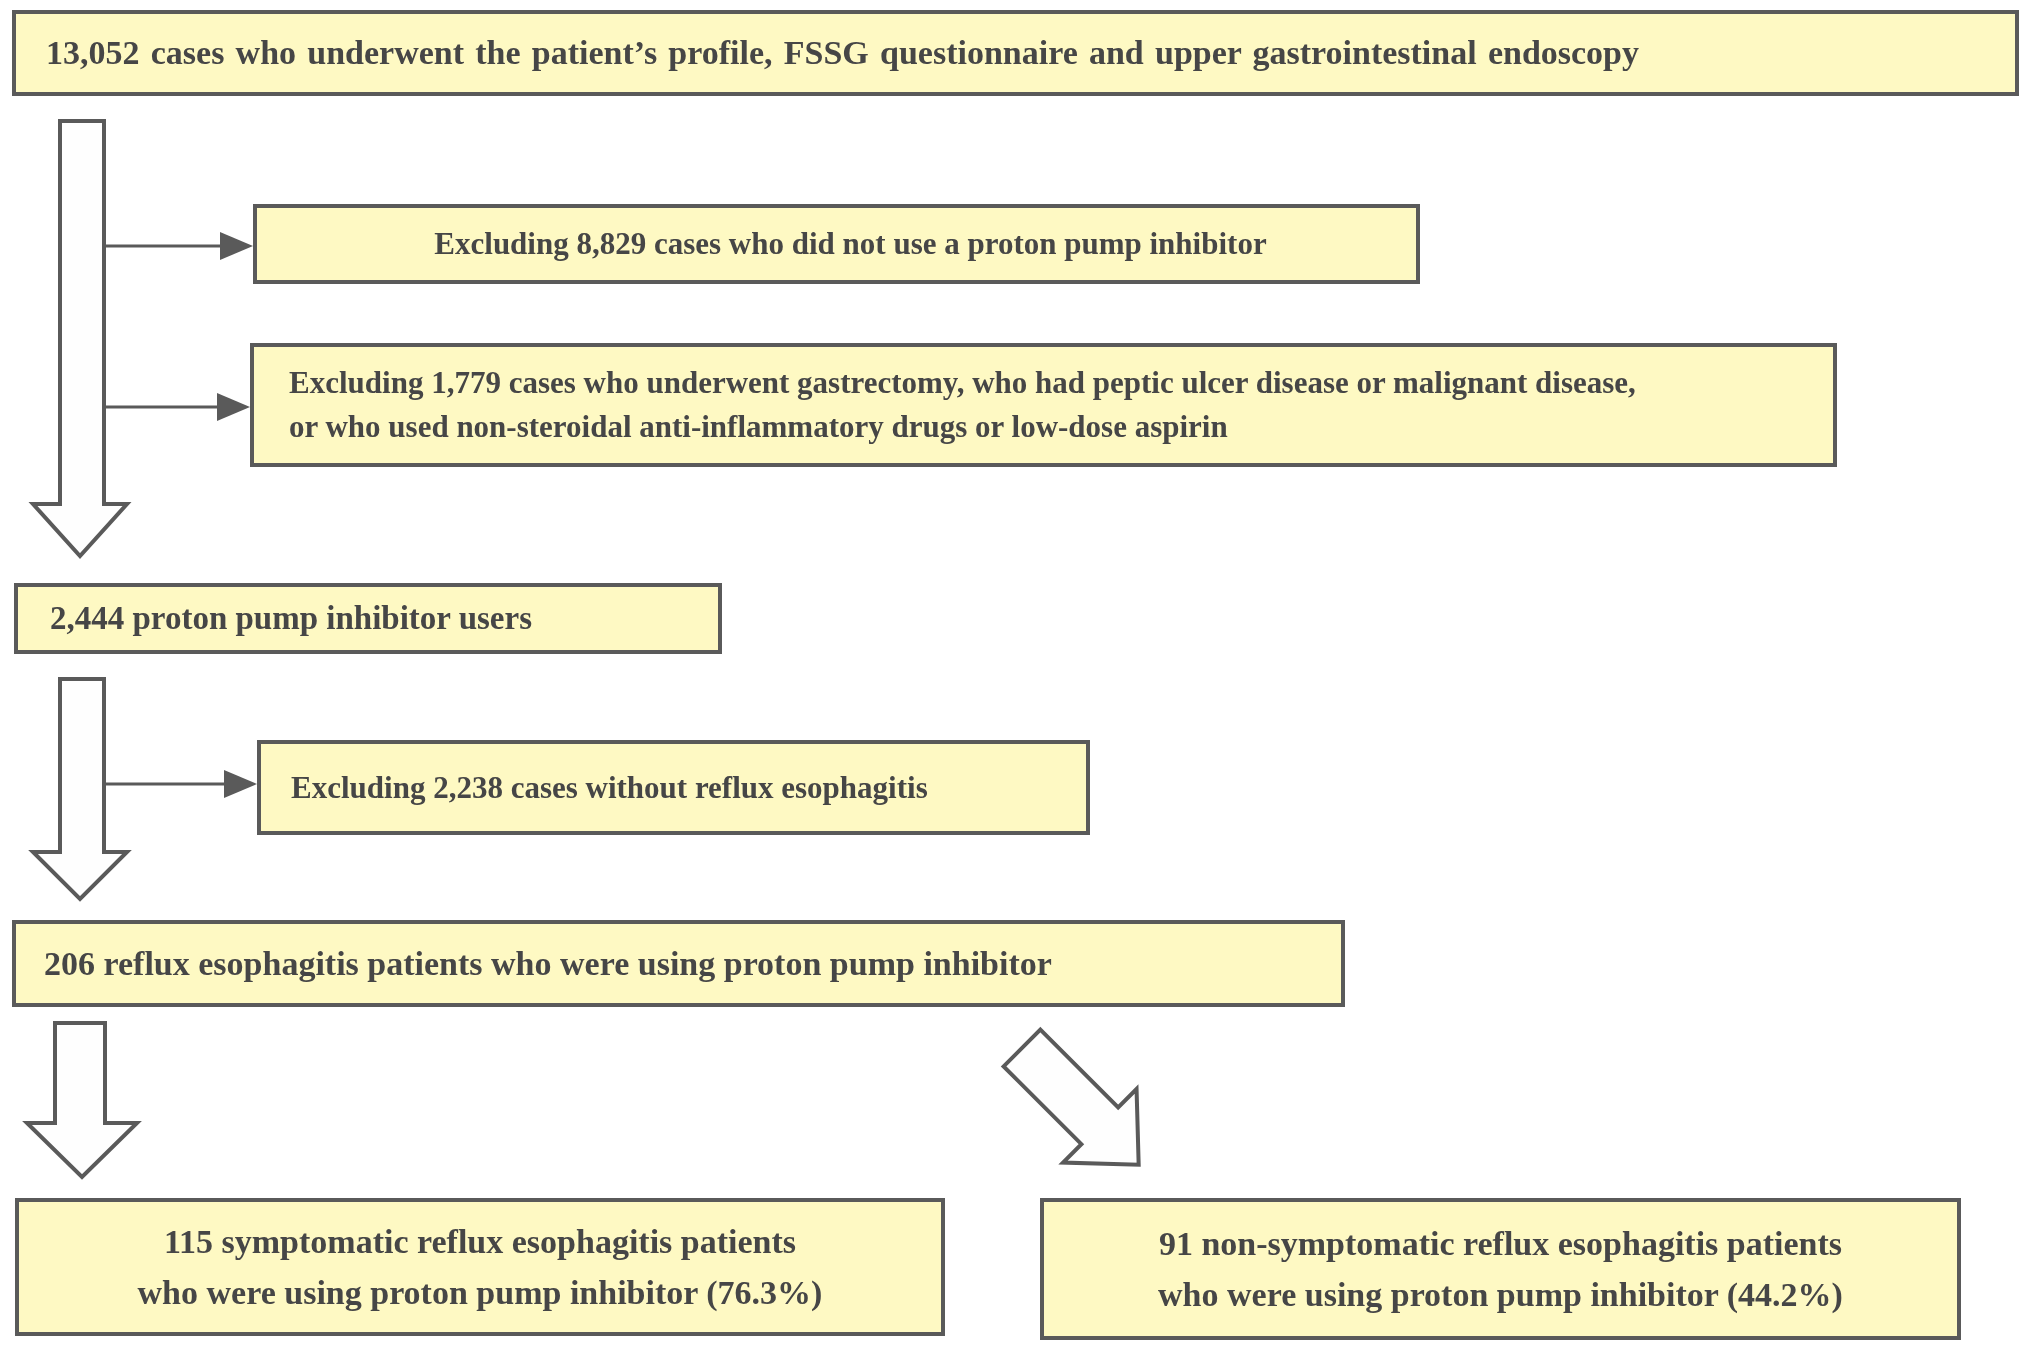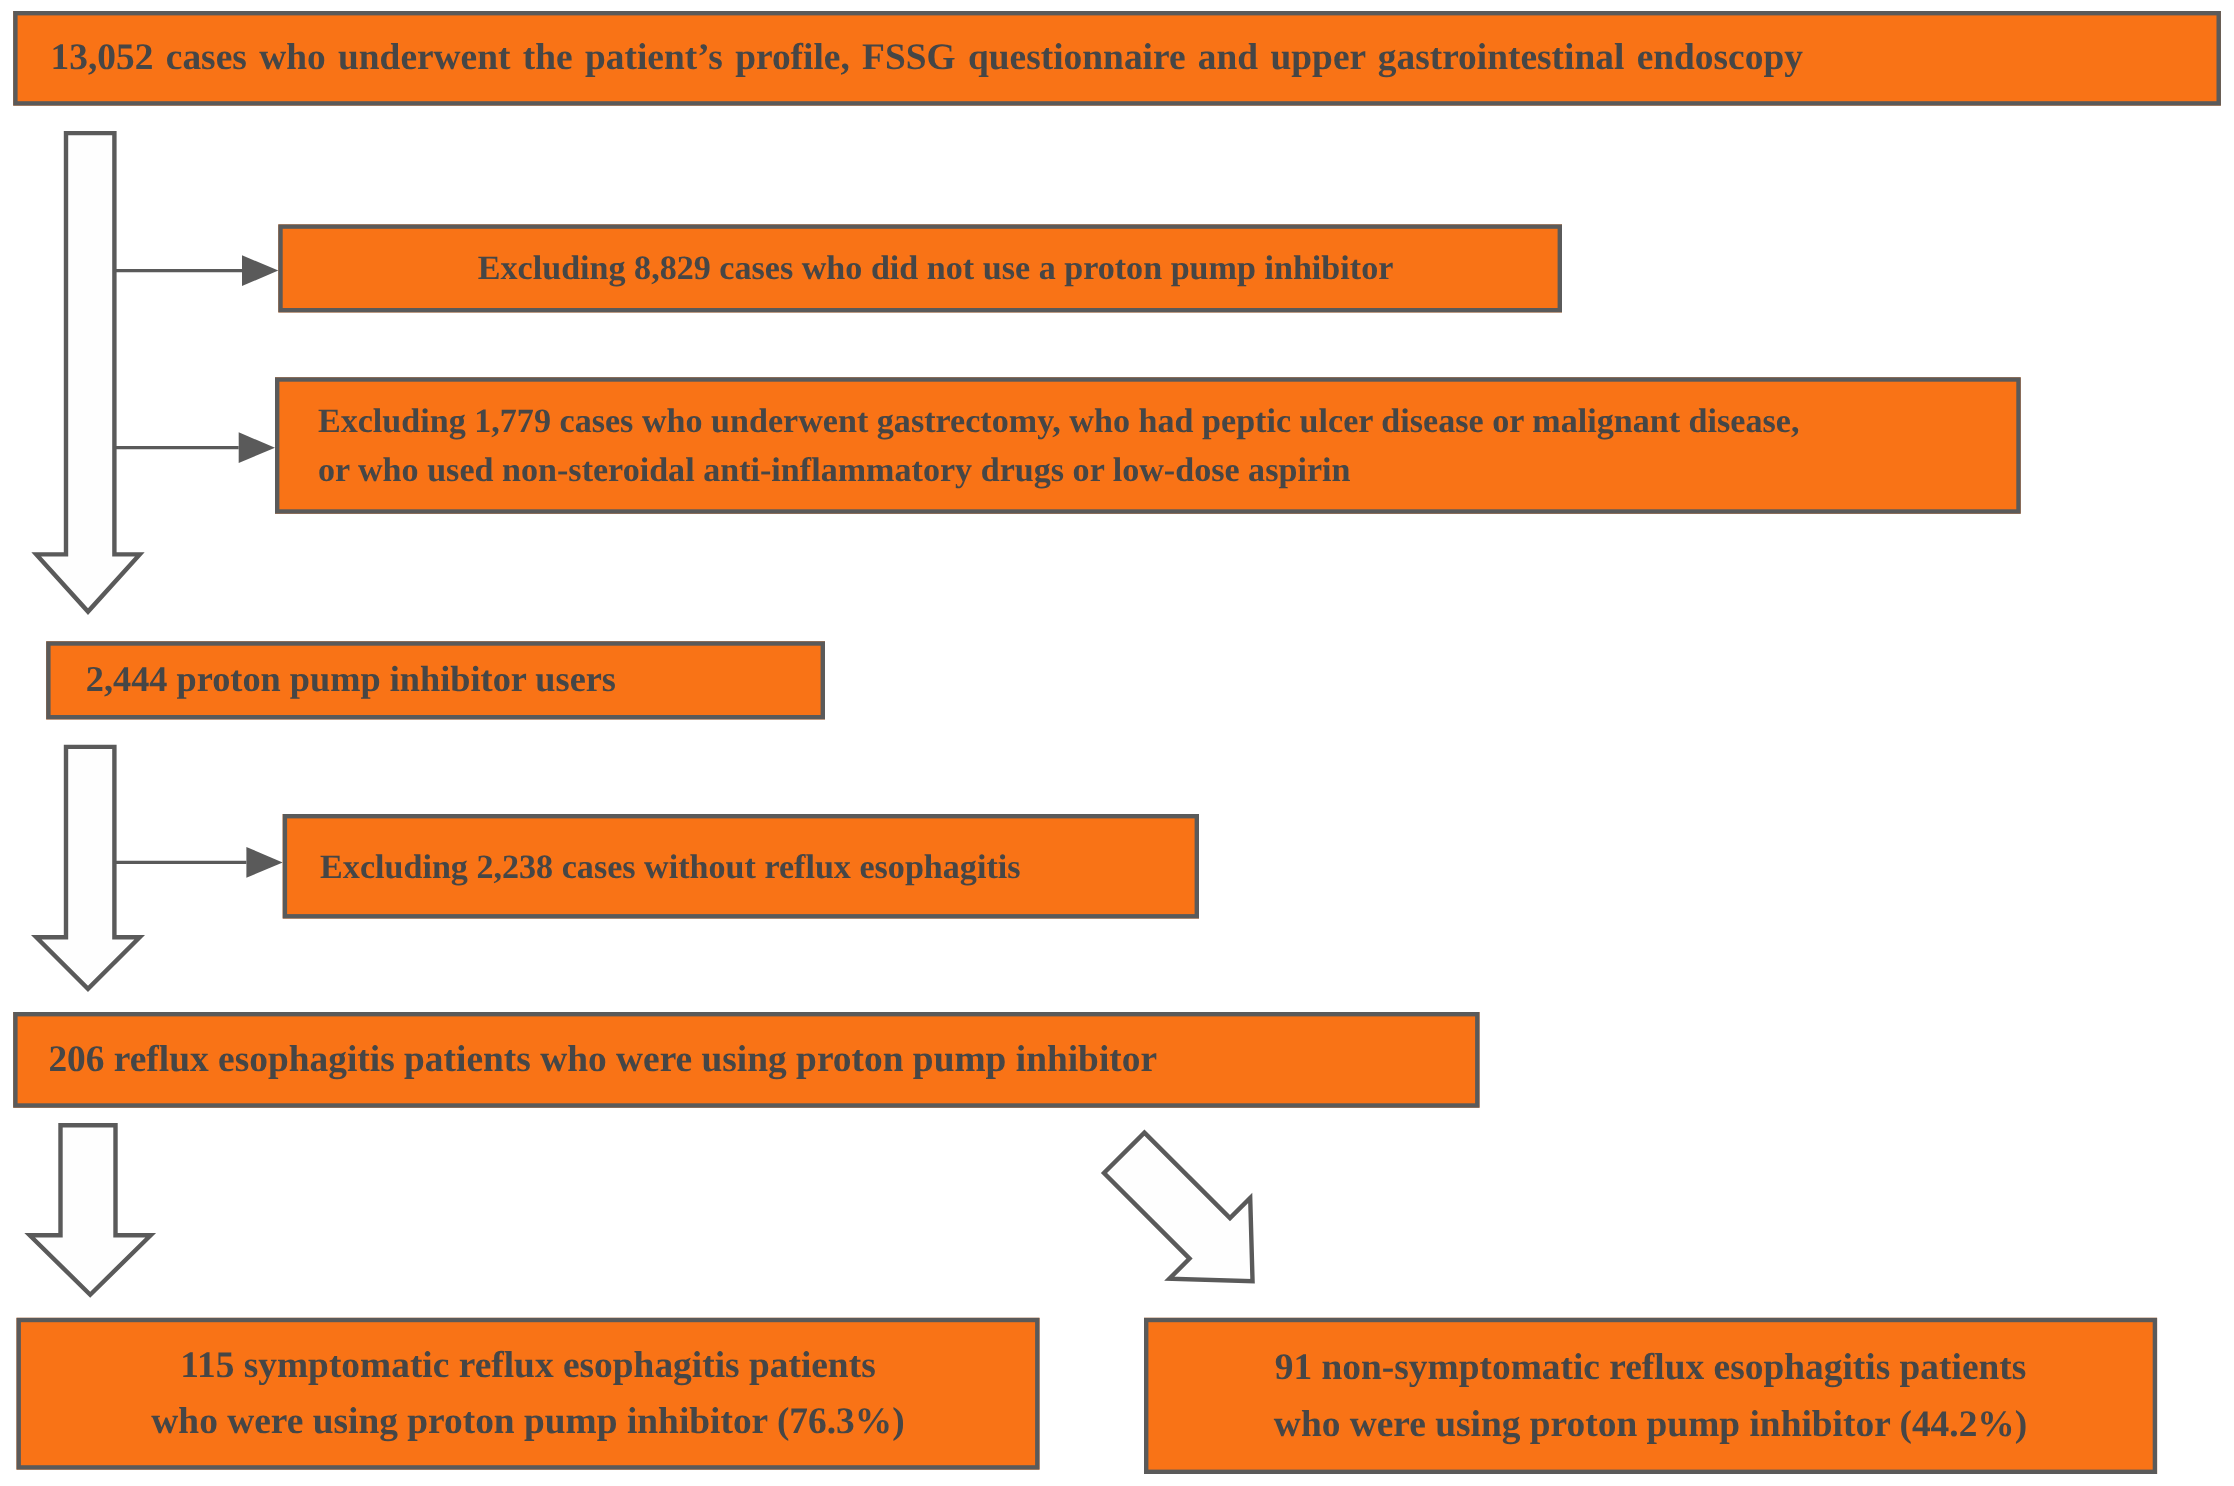--- a/index.html
+++ b/index.html
@@ -12,37 +12,37 @@
     width: 2031px;
     height: 1351px;
     background: #ffffff;
     font-family: "Liberation Serif", "DejaVu Serif", serif;
     overflow: hidden;
   }
   .node {
     position: absolute;
     box-sizing: border-box;
     border: 4px solid #5a5a5a;
-    background: #f97316;
+    background: #fef9c3;
     color: #464646;
     font-weight: bold;
     display: flex;
     flex-direction: column;
     justify-content: center;
   }
   .node .line {
     white-space: nowrap;
   }
   .left-text { align-items: flex-start; text-align: left; }
   .center-text { align-items: center; text-align: center; }
 
   #box-total        { left: 12px;   top: 10px;   width: 2007px; height: 86px;  padding-left: 30px; font-size: 34px; word-spacing: 0.08em; }
   #box-excl-ppi     { left: 253px;  top: 204px;  width: 1167px; height: 80px;  padding-left: 28px; font-size: 31px; align-items: center; }
   #box-excl-comorb  { left: 250px;  top: 343px;  width: 1587px; height: 124px; padding-left: 35px; font-size: 31px; line-height: 1.42; }
-  #box-ppi-users    { left: 14px;   top: 583px;  width: 708px;  height: 71px;  padding-left: 32px; font-size: 33px; margin-left: 28px; }
+  #box-ppi-users    { left: 14px;   top: 583px;  width: 708px;  height: 71px;  padding-left: 32px; font-size: 33px; }
   #box-excl-re      { left: 257px;  top: 740px;  width: 833px;  height: 95px; padding-left: 30px; font-size: 31px; }
   #box-re-patients  { left: 12px;   top: 920px;  width: 1333px; height: 87px;  padding-left: 28px; font-size: 34px; }
   #box-symptomatic  { left: 15px;   top: 1198px; width: 930px;  height: 138px; font-size: 34px; line-height: 1.5; }
   #box-nonsymptom   { left: 1040px; top: 1198px; width: 921px;  height: 142px; font-size: 34px; line-height: 1.5; text-align: center; }
 
   #arrow-layer {
     position: absolute;
     left: 0; top: 0;
     width: 2031px;
     height: 1351px;

